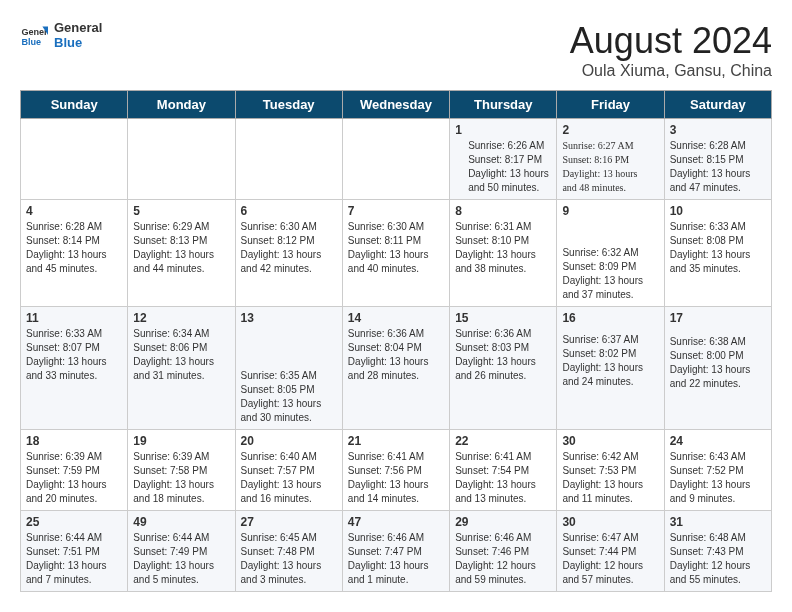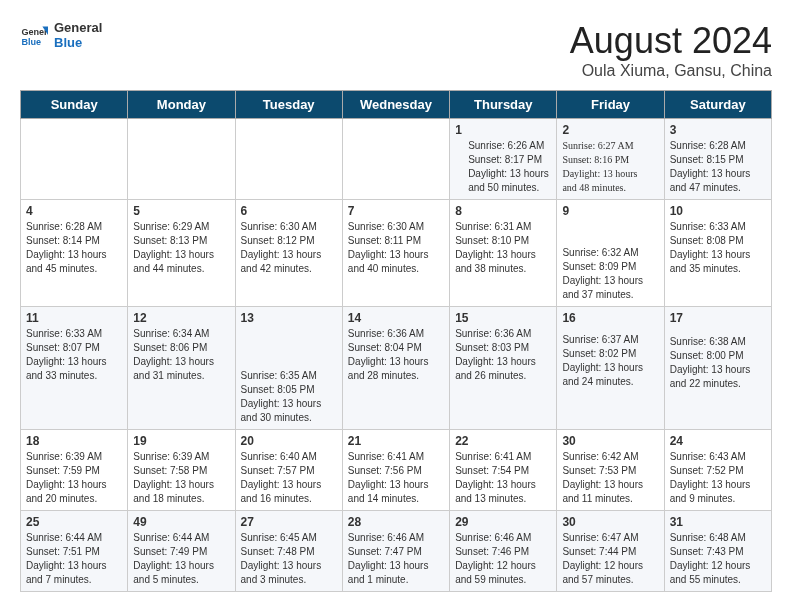--- a/index.html
+++ b/index.html
@@ -308,21 +308,21 @@
 and 5 minutes.</div>
         </td>
         <td>
           <span class="day-number">27</span>
           <div class="day-info" style="white-space: pre-line;">Sunrise: 6:45 AM
 Sunset: 7:48 PM
 Daylight: 13 hours
 and 3 minutes.</div>
         </td>
         <td>
-          <span class="day-number">28</span>
+          <span class="day-number">47</span>
           <div class="day-info" style="white-space: pre-line;">Sunrise: 6:46 AM
 Sunset: 7:47 PM
 Daylight: 13 hours
 and 1 minute.</div>
         </td>
         <td>
           <span class="day-number">29</span>
           <div class="day-info" style="white-space: pre-line;">Sunrise: 6:46 AM
 Sunset: 7:46 PM
 Daylight: 12 hours

